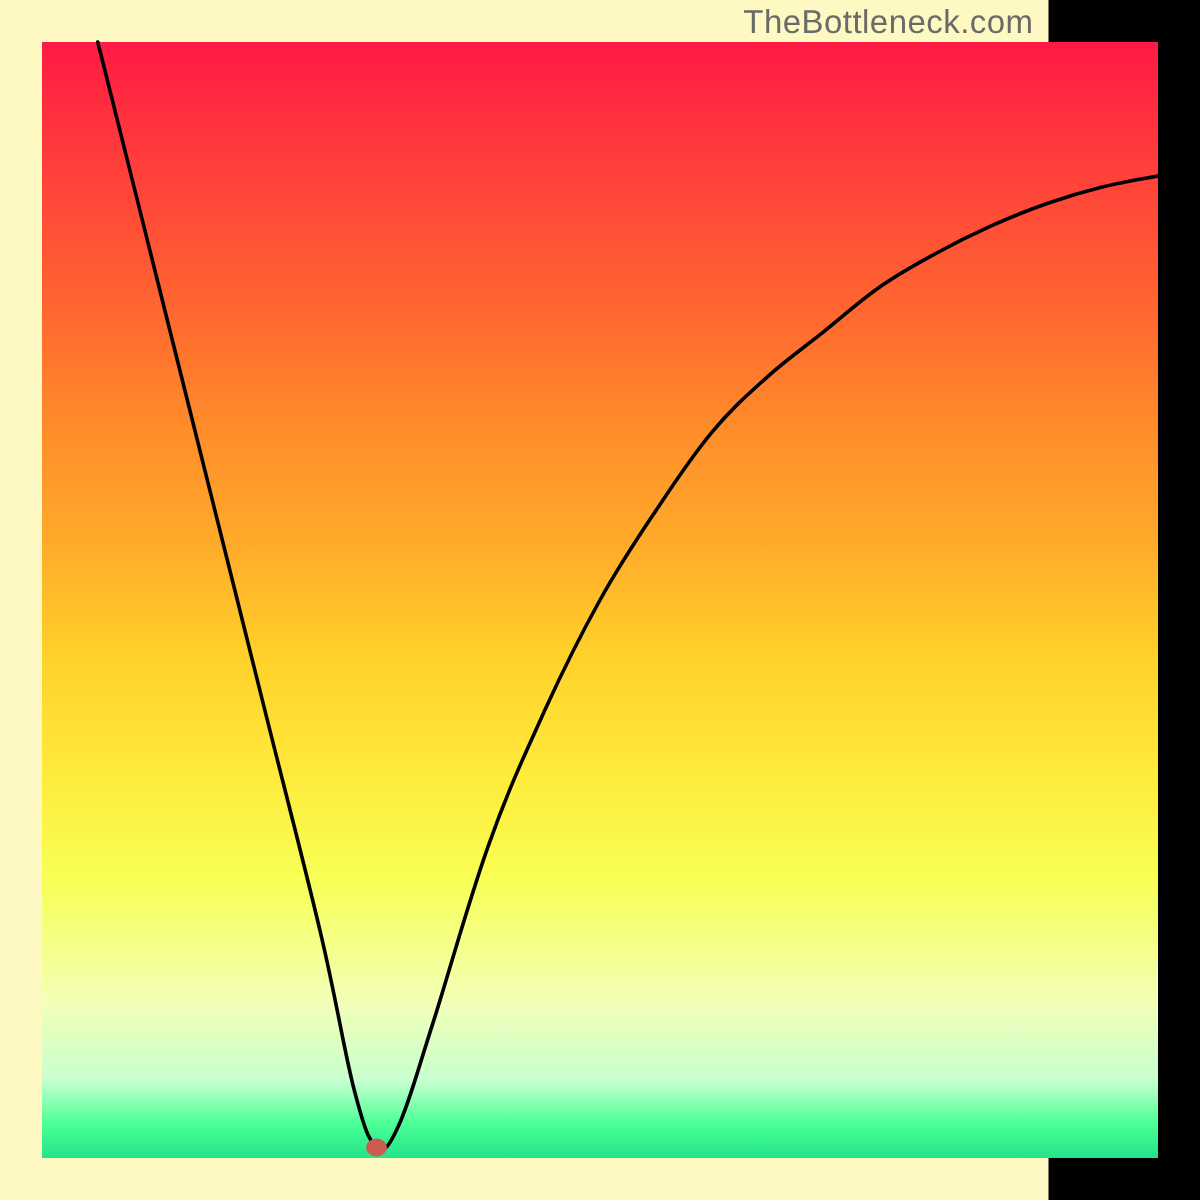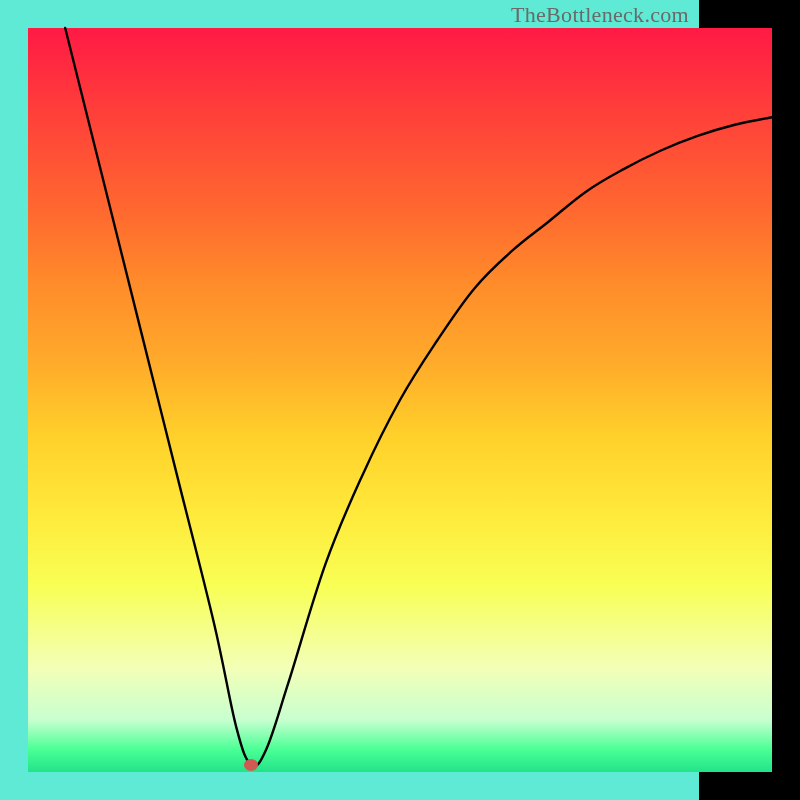--- a/index.html
+++ b/index.html
@@ -8,22 +8,21 @@
     width: 800px;
     height: 800px;
     background: #000;
     font-family: Arial, Helvetica, sans-serif;
     overflow: hidden;
   }
   .frame {
     position: relative;
     width: 699px;
     height: 800px;
-    background: #5eead4;
-    font-family: Liberation Serif, serif;
+    background: #fef9c3;
   }
   .watermark {
     position: absolute;
     top: 2px;
     right: 10px;
     color: #6a6a6a;
     font-size: 22px;
     font-weight: 400;
     letter-spacing: 0.3px;
     user-select: none;

